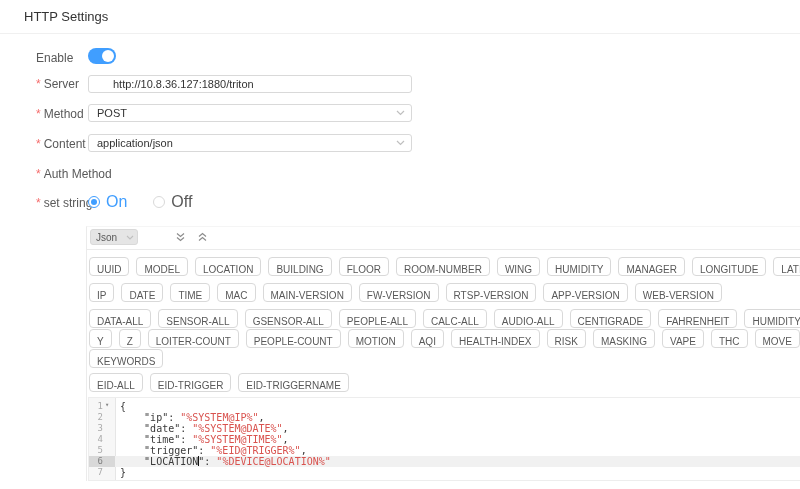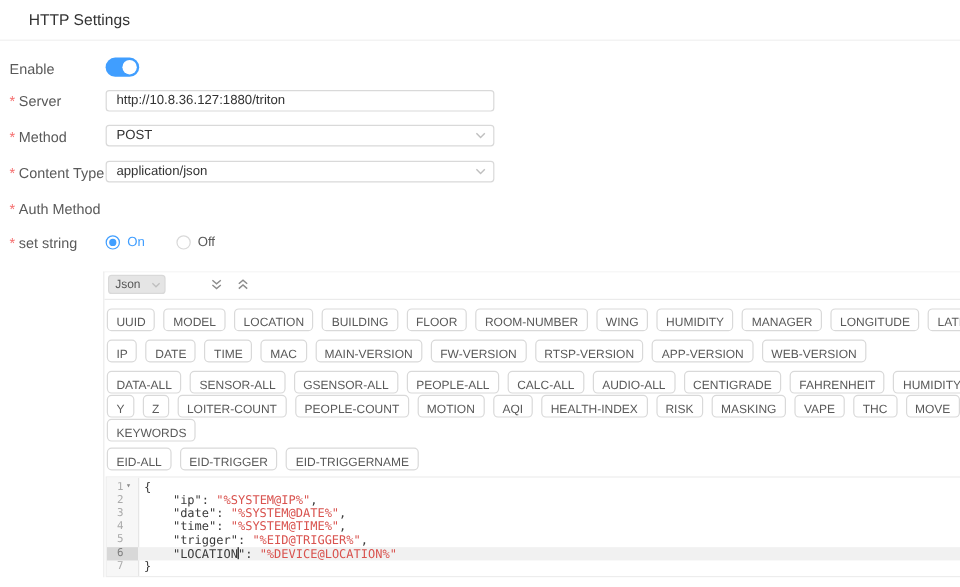--- a/index.html
+++ b/index.html
@@ -6,46 +6,46 @@
   body{
     width:800px;height:489px;overflow:hidden;position:relative;
     background:#ffffff;font-family:"Liberation Sans",sans-serif;
     -webkit-font-smoothing:antialiased;
   }
   .page-title{position:absolute;left:24px;top:9px;font-size:13px;color:#333;}
   .hdr-divider{position:absolute;left:0;top:33px;width:800px;height:0;border-top:1px solid #f0f0f0;}
 
   
   .frow{position:absolute;left:0;width:800px;height:20px;}
-  .flabel{position:absolute;left:8px;top:3px;font-size:12px;color:#595959;white-space:nowrap;}
+  .flabel{position:absolute;left:36px;top:3px;font-size:12px;color:#595959;white-space:nowrap;}
   .req{color:#f56c6c;margin-right:3px;font-size:12px;}
   .fctrl{position:absolute;left:88px;top:0;}
 
   .text-input{
     box-sizing:border-box;width:324px;height:18px;border:1px solid #d9d9d9;border-radius:3px;
-    font-family:"Liberation Sans",sans-serif;font-size:11px;color:#333;padding:0 8px;outline:none;background:#fff;
+    font-family:"Liberation Sans",sans-serif;font-size:11px;color:#333;padding:0 24px;outline:none;background:#fff;
   }
   .select{
     box-sizing:border-box;position:relative;width:324px;height:18px;border:1px solid #d9d9d9;border-radius:3px;
     background:#fff;cursor:pointer;
   }
   .select .sel-text{position:absolute;left:8px;top:2px;font-size:11px;color:#333;}
   .select .chev{position:absolute;right:6px;top:5px;}
 
   
   .switch{position:relative;width:28px;height:16px;border-radius:8px;background:#409eff;cursor:pointer;}
   .switch .knob{position:absolute;right:2px;top:2px;width:12px;height:12px;border-radius:50%;background:#fff;}
 
   
   .radio-group{display:flex;align-items:center;gap:26px;height:18px;}
   .radio-item{display:flex;align-items:center;gap:6px;cursor:pointer;}
   .radio{box-sizing:border-box;width:12px;height:12px;border-radius:50%;border:1px solid #d9d9d9;position:relative;background:#fff;}
   .radio.checked{border-color:#409eff;}
   .radio.checked::after{content:"";position:absolute;left:2px;top:2px;width:6px;height:6px;border-radius:50%;background:#409eff;}
-  .radio-label{font-size:11px;color:#595959;}
+  .radio-label{font-size:16px;color:#595959;}
   .radio-item.checked .radio-label{color:#409eff;}
 
   
   .tags-panel{position:absolute;left:86px;top:226px;width:740px;border-left:1px solid #ebebeb;border-top:1px solid #f5f5f5;}
   .tags-toolbar{height:22px;border-bottom:1px solid #ebebeb;position:relative;}
   .fmt-select{box-sizing:border-box;position:absolute;left:3px;top:2px;width:48px;height:16px;border:1px solid #d9d9d9;border-radius:3px;background:#e5e5e5;cursor:pointer;}
   .fmt-select .sel-text{position:absolute;left:5px;top:2px;font-size:10px;color:#595959;}
   .fmt-select .chev{position:absolute;right:3px;top:5px;}
   .tb-icon{position:absolute;top:5px;cursor:pointer;}
   .tb-icon.dd{left:88px;}

